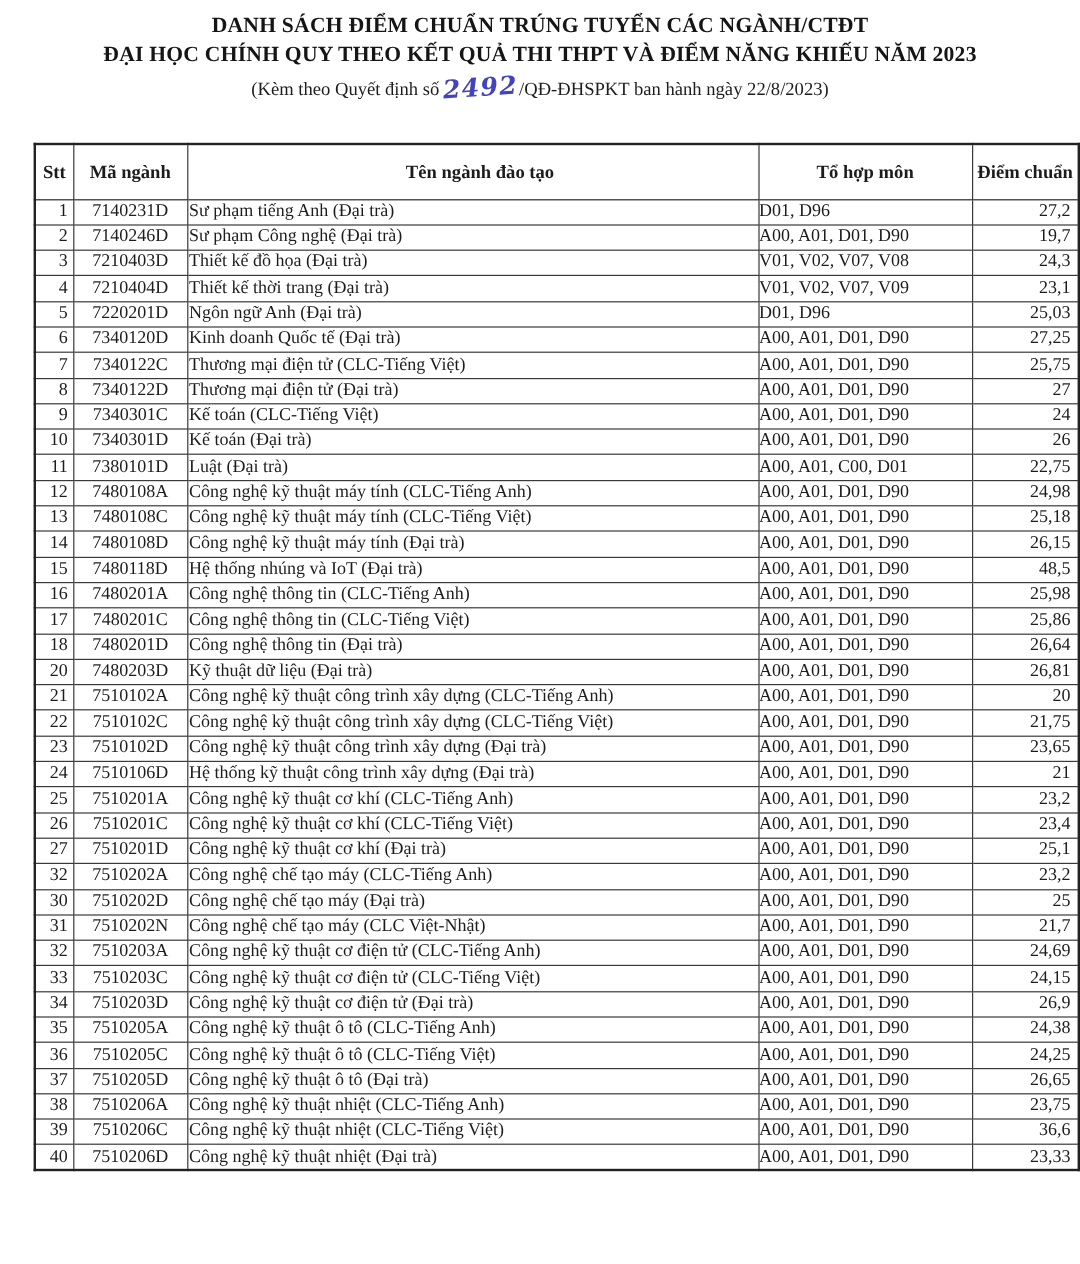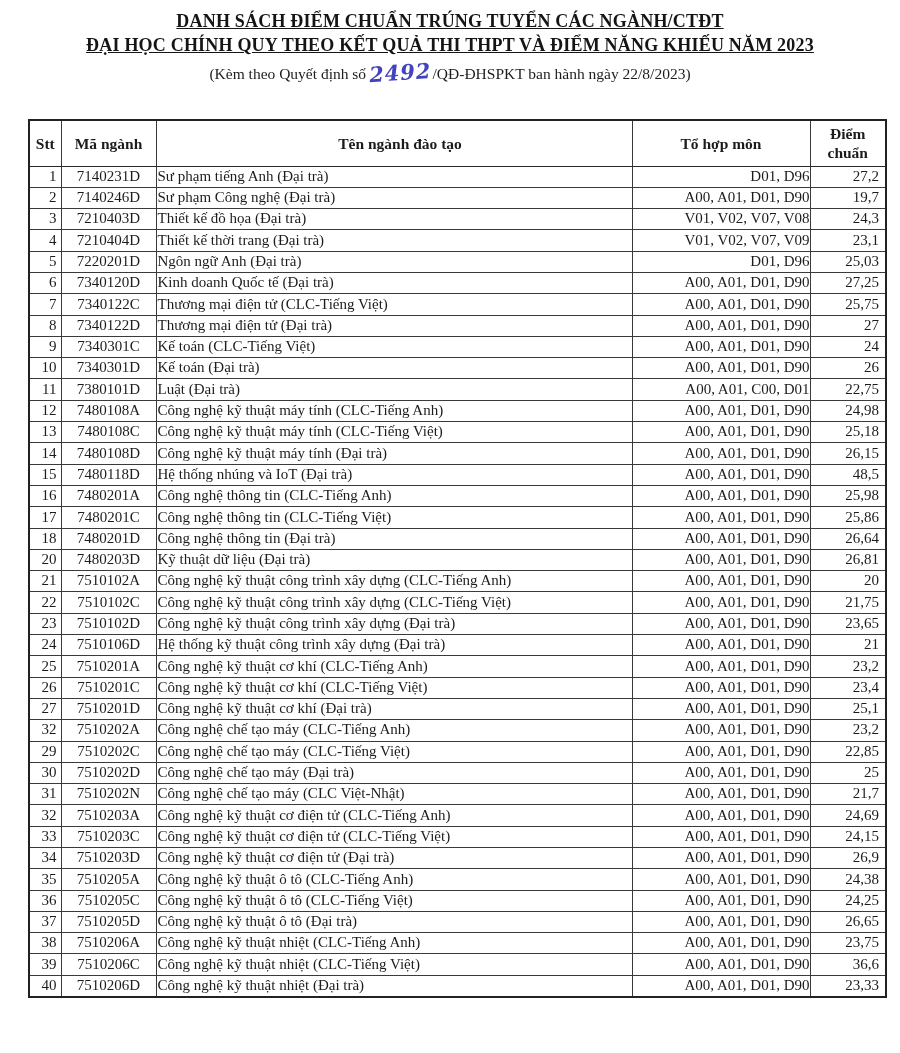--- a/index.html
+++ b/index.html
@@ -19,21 +19,20 @@
   .doc-header {
     padding-top: 9px;
     text-align: center;
   }
   .doc-title-line {
     font-weight: bold;
     font-size: 18px;
     line-height: 24px;
     letter-spacing: 0.2px;
     color: #151515;
-    text-decoration: underline;
   }
   .doc-subtitle {
     font-size: 15.5px;
     line-height: 26px;
     margin-top: 2px;
     color: #1d1d1d;
   }
   .decision-number {
     display: inline-block;
     font-family: "DejaVu Serif", serif;
@@ -72,22 +71,22 @@
     border-bottom: 1px solid #2a2a2a;
   }
   table.score-table tbody td {
     height: 21.3px;
     vertical-align: middle;
     line-height: 1.05;
   }
   .col-stt      { width: 32px;  text-align: right;  padding-right: 4px; }
   .col-code     { width: 95px;  text-align: center; }
   .col-name     { width: 476px; text-align: left;   padding-left: 1px; }
-  .col-subjects { width: 178px; text-align: right; }
-  .col-score    { width: 76px;  text-align: right;  padding-right: 6px; }
+  .col-subjects { width: 178px; text-align: left; }
+  .col-score    { width: 89px;  text-align: right;  padding-right: 6px; }
 </style>
 </head>
 <body>
 
 <div class="page">
 
   <div class="doc-header">
     <div class="doc-title-line">DANH SÁCH ĐIỂM CHUẨN TRÚNG TUYỂN CÁC NGÀNH/CTĐT</div>
     <div class="doc-title-line">ĐẠI HỌC CHÍNH QUY THEO KẾT QUẢ THI THPT VÀ ĐIỂM NĂNG KHIẾU NĂM 2023</div>
     <div class="doc-subtitle"><span>(Kèm theo Quyết định số</span><span class="decision-number">2492</span><span>/QĐ-ĐHSPKT ban hành ngày 22/8/2023)</span></div>
@@ -294,27 +293,20 @@
           <td class="col-score">25,1</td>
         </tr>
         <tr>
           <td class="col-stt">32</td>
           <td class="col-code">7510202A</td>
           <td class="col-name">Công nghệ chế tạo máy (CLC-Tiếng Anh)</td>
           <td class="col-subjects">A00, A01, D01, D90</td>
           <td class="col-score">23,2</td>
         </tr>
         <tr>
-          <td class="col-stt">29</td>
-          <td class="col-code">7510202C</td>
-          <td class="col-name">Công nghệ chế tạo máy (CLC-Tiếng Việt)</td>
-          <td class="col-subjects">A00, A01, D01, D90</td>
-          <td class="col-score">22,85</td>
-        </tr>
-        <tr>
           <td class="col-stt">30</td>
           <td class="col-code">7510202D</td>
           <td class="col-name">Công nghệ chế tạo máy (Đại trà)</td>
           <td class="col-subjects">A00, A01, D01, D90</td>
           <td class="col-score">25</td>
         </tr>
         <tr>
           <td class="col-stt">31</td>
           <td class="col-code">7510202N</td>
           <td class="col-name">Công nghệ chế tạo máy (CLC Việt-Nhật)</td>

